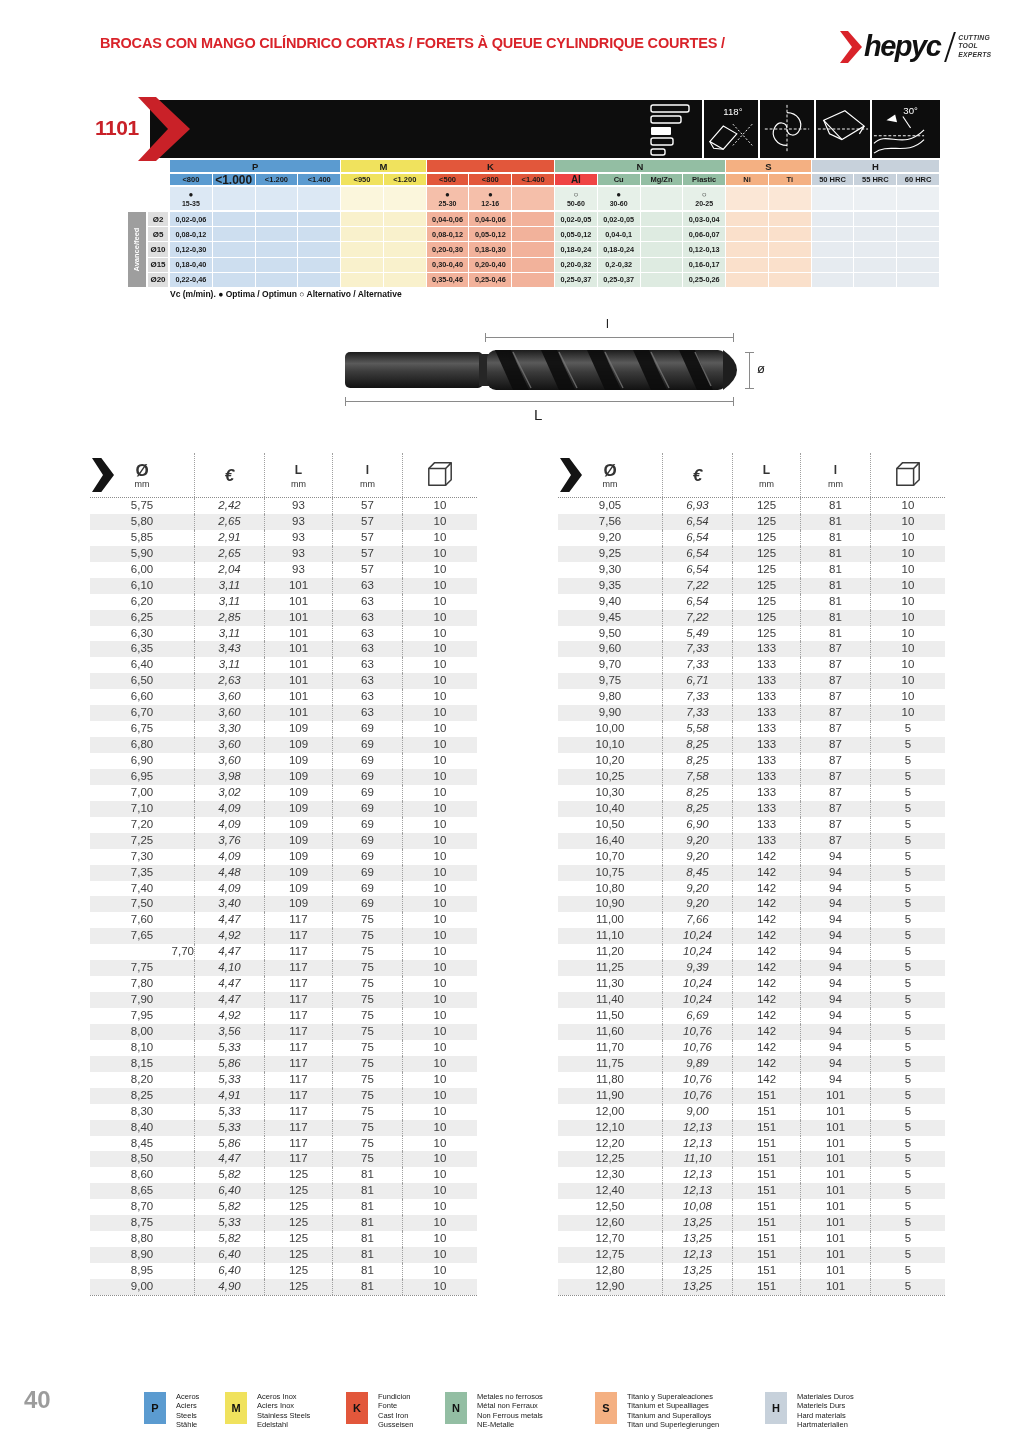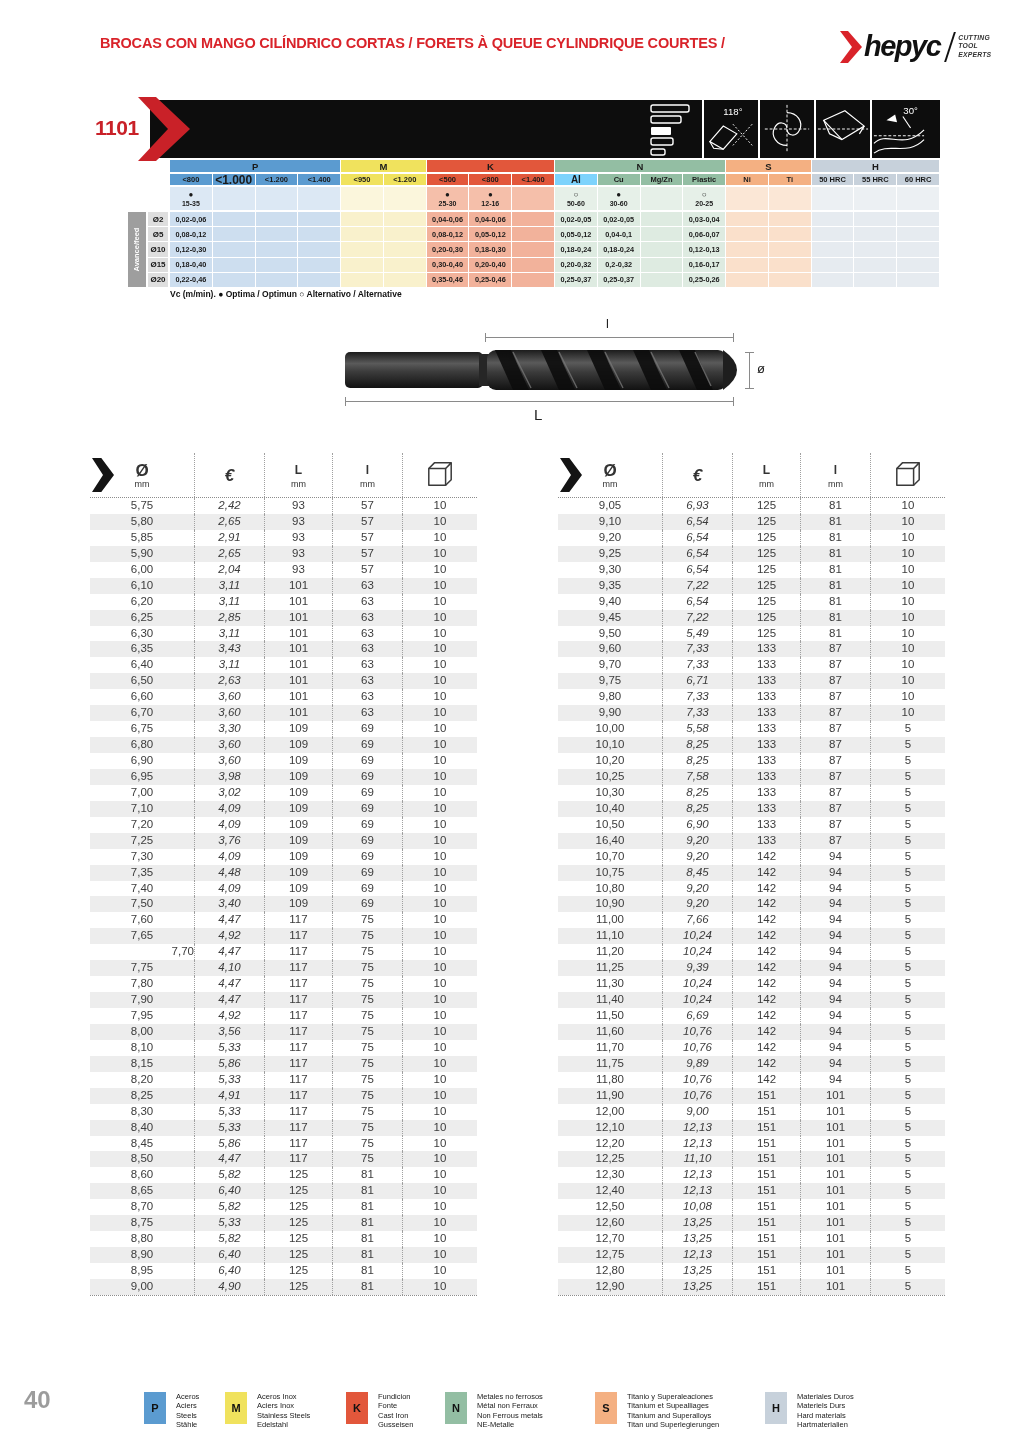--- a/index.html
+++ b/index.html
@@ -139,21 +139,21 @@
       <div class="ctcell" style="left: 811.667px; top: 160px; width: 127.333px; height: 12px; background: rgb(199, 209, 219); font-size: 9.5px;">H</div>
       <div class="ctcell" style="left: 170px; top: 174px; width: 41.7778px; height: 11px; background: rgb(91, 155, 208); font-size: 7.5px;">&lt;800</div>
       <div class="ctcell" style="left: 212.778px; top: 174px; width: 41.7778px; height: 11px; background: rgb(91, 155, 208); font-size: 12px;">&lt;1.000</div>
       <div class="ctcell" style="left: 255.556px; top: 174px; width: 41.7778px; height: 11px; background: rgb(91, 155, 208); font-size: 7.5px;">&lt;1.200</div>
       <div class="ctcell" style="left: 298.333px; top: 174px; width: 41.7778px; height: 11px; background: rgb(91, 155, 208); font-size: 7.5px;">&lt;1.400</div>
       <div class="ctcell" style="left: 341.111px; top: 174px; width: 41.7778px; height: 11px; background: rgb(240, 226, 93); font-size: 7.5px;">&lt;950</div>
       <div class="ctcell" style="left: 383.889px; top: 174px; width: 41.7778px; height: 11px; background: rgb(240, 226, 93); font-size: 7.5px;">&lt;1.200</div>
       <div class="ctcell" style="left: 426.667px; top: 174px; width: 41.7778px; height: 11px; background: rgb(226, 87, 59); font-size: 7.5px;">&lt;500</div>
       <div class="ctcell" style="left: 469.444px; top: 174px; width: 41.7778px; height: 11px; background: rgb(226, 87, 59); font-size: 7.5px;">&lt;800</div>
       <div class="ctcell" style="left: 512.222px; top: 174px; width: 41.7778px; height: 11px; background: rgb(226, 87, 59); font-size: 7.5px;">&lt;1.400</div>
-      <div class="ctcell" style="left: 555px; top: 174px; width: 41.7778px; height: 11px; background: #7dd3fc; font-size: 10px;">Al</div>
+      <div class="ctcell" style="left: 555px; top: 174px; width: 41.7778px; height: 11px; background: #ef4444; font-size: 10px;">Al</div>
       <div class="ctcell" style="left: 597.778px; top: 174px; width: 41.7778px; height: 11px; background: rgb(147, 190, 163); font-size: 7.5px;">Cu</div>
       <div class="ctcell" style="left: 640.556px; top: 174px; width: 41.7778px; height: 11px; background: rgb(147, 190, 163); font-size: 7.5px;">Mg/Zn</div>
       <div class="ctcell" style="left: 683.333px; top: 174px; width: 41.7778px; height: 11px; background: rgb(147, 190, 163); font-size: 7.5px;">Plastic</div>
       <div class="ctcell" style="left: 726.111px; top: 174px; width: 41.7778px; height: 11px; background: rgb(244, 176, 130); font-size: 7.5px;">Ni</div>
       <div class="ctcell" style="left: 768.889px; top: 174px; width: 41.7778px; height: 11px; background: rgb(244, 176, 130); font-size: 7.5px;">Ti</div>
       <div class="ctcell" style="left: 811.667px; top: 174px; width: 41.7778px; height: 11px; background: rgb(199, 209, 219); font-size: 7.5px;">50 HRC</div>
       <div class="ctcell" style="left: 854.444px; top: 174px; width: 41.7778px; height: 11px; background: rgb(199, 209, 219); font-size: 7.5px;">55 HRC</div>
       <div class="ctcell" style="left: 897.222px; top: 174px; width: 41.7778px; height: 11px; background: rgb(199, 209, 219); font-size: 7.5px;">60 HRC</div>
       <div class="ctcell" style="left: 170px; top: 187px; width: 41.7778px; height: 23px; background: rgb(220, 232, 244); font-size: 7px;">
         <div style="line-height:9px;text-align:center;">
@@ -825,21 +825,21 @@
       </div>
       <div class="pbody">
         <div class="prow">
           <div class="pcell pcol-b" style="width: 105px;">9,05</div>
           <div class="pcell pcol-b price" style="width: 70px;">6,93</div>
           <div class="pcell pcol-b" style="width: 68px;">125</div>
           <div class="pcell pcol-b" style="width: 70px;">81</div>
           <div class="pcell" style="width: 74px;">10</div>
         </div>
         <div class="prow alt">
-          <div class="pcell pcol-b" style="width: 105px;">9,10</div>
+          <div class="pcell pcol-b" style="width: 105px;">7,56</div>
           <div class="pcell pcol-b price" style="width: 70px;">6,54</div>
           <div class="pcell pcol-b" style="width: 68px;">125</div>
           <div class="pcell pcol-b" style="width: 70px;">81</div>
           <div class="pcell" style="width: 74px;">10</div>
         </div>
         <div class="prow">
           <div class="pcell pcol-b" style="width: 105px;">9,20</div>
           <div class="pcell pcol-b price" style="width: 70px;">6,54</div>
           <div class="pcell pcol-b" style="width: 68px;">125</div>
           <div class="pcell pcol-b" style="width: 70px;">81</div>

